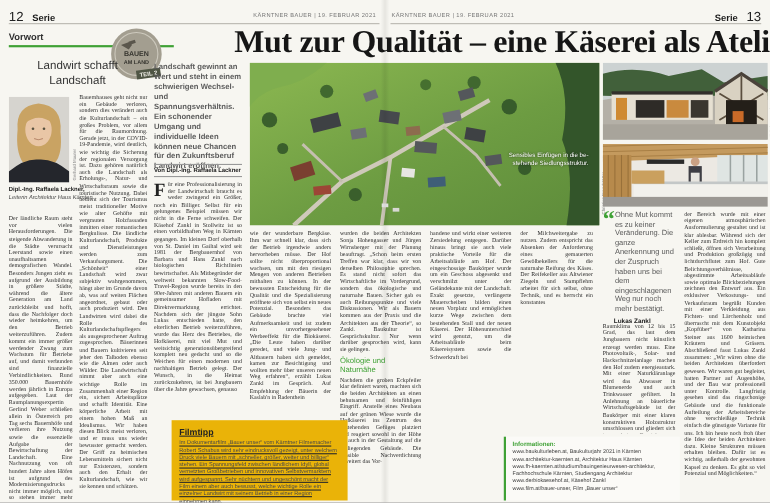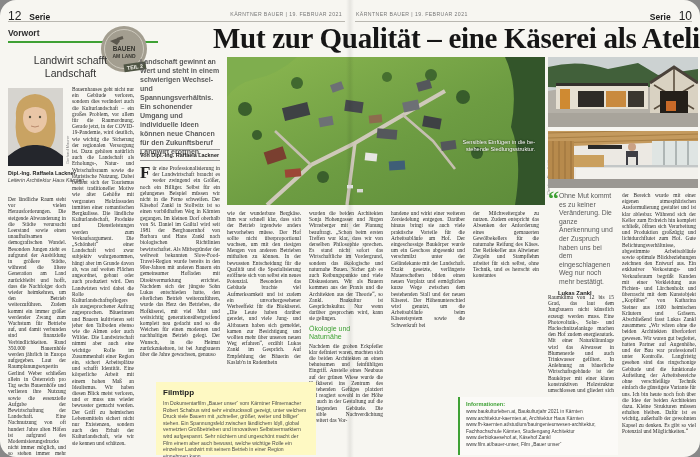--- a/index.html
+++ b/index.html
@@ -1,17 +1,17 @@
 <!DOCTYPE html>
 <html lang="de"><head>
 <meta charset="utf-8">
 <style>
   html,body{margin:0;padding:0;background:#888;}
   .sheet{position:relative;width:700px;height:457px;background:#f7f6f1;overflow:hidden;
-         font-family:"Liberation Serif",serif;color:#2a2a2a;border-radius:16px;}
+         font-family:"Liberation Serif",serif;color:#2a2a2a;}
   .gutter{position:absolute;left:346px;top:0;width:8px;height:457px;
           background:linear-gradient(90deg,rgba(0,0,0,0),rgba(0,0,0,.07),rgba(0,0,0,0));}
   .abs{position:absolute;}
   
   .pgnum{font-family:"Liberation Sans",sans-serif;font-size:12px;color:#222;}
   .seclab{font-family:"Liberation Sans",sans-serif;font-size:8.5px;font-weight:bold;color:#1a1a1a;}
   .dateline{font-family:"Liberation Sans",sans-serif;font-size:5.2px;color:#777;letter-spacing:.4px;}
   .headrule{height:1px;background:#b9b7b0;}
   
   .kicker{font-family:"Liberation Sans",sans-serif;font-size:8.5px;font-weight:bold;color:#2f2f2f;text-align:right;}
@@ -28,21 +28,21 @@
   .byline{font-family:"Liberation Sans",sans-serif;font-size:5.4px;font-weight:bold;color:#222;}
   .thinrule{height:.8px;background:#999;}
   .dropcap{float:left;font-size:17px;line-height:13px;font-weight:bold;padding:1px 2px 0 0;color:#222;}
   .subhead{font-family:"Liberation Sans",sans-serif;font-size:7px;line-height:8px;
            margin:3px 0 2px 0;font-weight:normal;}
   
   .qmark{font-family:"Liberation Serif",serif;font-size:22px;line-height:14px;font-weight:bold;}
   .qtext{font-family:"Liberation Sans",sans-serif;font-size:6.8px;line-height:8.6px;color:#5a5a5a;}
   .qattr{font-family:"Liberation Sans",sans-serif;font-size:5.8px;font-weight:bold;color:#222;margin-top:3px;}
   
-  .filmbox{background:#fef9c3;padding:6px 7px;}
+  .filmbox{background:#eab308;padding:6px 7px;text-decoration:underline;}
   .filmtitle{font-family:"Liberation Sans",sans-serif;font-size:8px;font-weight:bold;color:#222;margin-bottom:3px;}
   .filmtext{font-family:"Liberation Sans",sans-serif;font-size:5.1px;line-height:6.6px;color:#4a4a4a;}
   .infobox{background:#fbfaf7;padding:4px 6px;border-left:2px solid;}
   .infotitle{font-family:"Liberation Sans",sans-serif;font-size:5.6px;font-weight:bold;margin-bottom:2px;}
   .infoline{font-family:"Liberation Sans",sans-serif;font-size:4.9px;line-height:6.6px;color:#3c3c3c;}
   
   .photo{display:block;}
   .vcredit{font-family:"Liberation Sans",sans-serif;font-size:4px;color:#888;
            transform:rotate(-90deg);transform-origin:left top;white-space:nowrap;}
   .aerialcap{font-family:"Liberation Sans",sans-serif;font-size:5.6px;line-height:7px;color:#fff;
@@ -58,21 +58,21 @@
   <div class="abs" style="left:8px;top:6px;">
     <span class="pgnum">12</span>
     <span class="seclab" style="margin-left:4px;">Serie</span>
   </div>
   <div class="abs dateline" style="right:358px;top:11px;">KÄRNTNER BAUER | 19. FEBRUAR 2021</div>
   <div class="abs headrule" style="left:8px;top:21px;width:337px;"></div>
 
   <div class="abs dateline" style="left:356px;top:11px;">KÄRNTNER BAUER | 19. FEBRUAR 2021</div>
   <div class="abs" style="right:8px;top:6px;">
     <span class="seclab">Serie</span>
-    <span class="pgnum" style="margin-left:4px;">10</span>
+    <span class="pgnum" style="margin-left:4px;">13</span>
   </div>
   <div class="abs headrule" style="left:355px;top:21px;width:337px;"></div>
 
   <div class="abs kicker" style="left:8px;top:28px;">Vorwort</div>
   <div class="abs greenrule" style="left:8px;top:41px;width:150px;background:#3fa135;"></div>
 
   <div class="abs badgewrap" style="left:100px;top:25px;">
     <svg width="50" height="52" viewBox="0 0 50 52">
       <circle cx="24" cy="24" r="23" fill="#a39e90"></circle>
       <circle cx="24" cy="24" r="19.5" fill="none" stroke="#cdc9bd" stroke-width="1"></circle>

